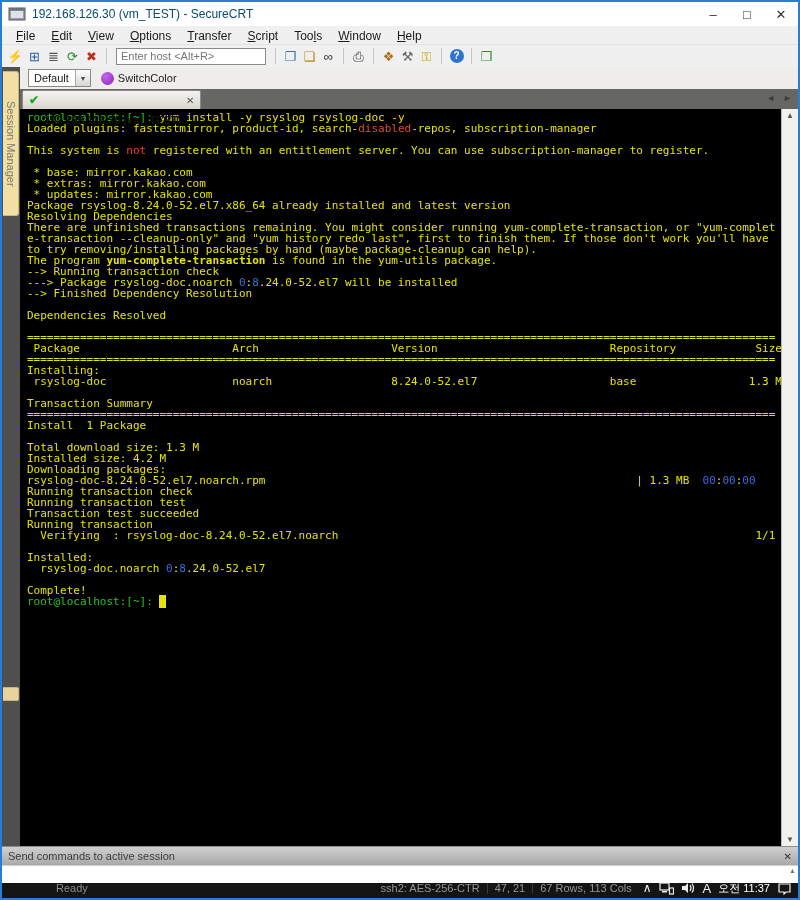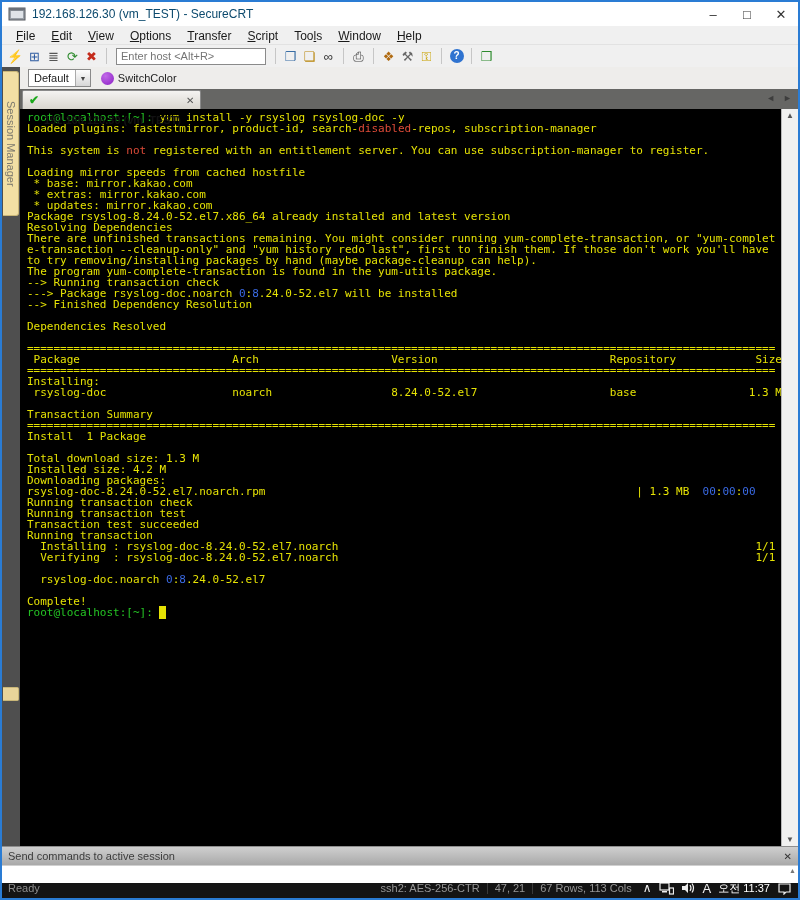--- a/index.html
+++ b/index.html
@@ -51,37 +51,37 @@
   .tab-arrows { position:absolute; right:6px; top:4px; display:flex; gap:8px; }
   .tab-arrow { font-size:9px; color:#3d3d3d; }
 
   
   .term-wrap { flex:1 1 auto; display:flex; min-height:0; }
   .terminal { flex:1 1 auto; background:#000; overflow:hidden; padding:3px 0 0 7px; font-family:"DejaVu Sans Mono", monospace; font-size:11px; }
   .t-line { height:11px; line-height:11px; white-space:pre; color:#e5e204; }
   .seg-g { color:#24c424; }
   .seg-r { color:#de4b38; }
   .seg-b { color:#3a6ae4; }
-  .seg-bb { font-weight:normal; }
+  .seg-bb { font-weight:bold; }
   .seg-cur { background:#e5e204; color:#e5e204; }
 
   .term-scroll { width:17px; background:#f1f1f0; flex:0 0 auto; display:flex; flex-direction:column; justify-content:space-between; align-items:center; border-left:1px solid #b9b9b9; }
   .scroll-btn { font-size:8px; color:#555; padding:2px 0; }
 
   
   .cmd-bar { height:19px; background:linear-gradient(#cfcfcf,#a9a9a9); border-top:1px solid #8e8e8e; display:flex; align-items:center; padding:0 6px; flex:0 0 auto;justify-content:flex-end; }
   .cmd-label { font-size:11px; color:#3c3c3c; }
   .cmd-close { margin-left:auto; font-size:10px; color:#333; }
   .cmd-input-row { height:13px; background:#fff; position:relative; flex:0 0 auto; border-top:1px solid #d0d0d0; }
   .cmd-input { width:100%; height:100%; border:none; outline:none; font-size:10px; padding:0 3px; font-family:"Liberation Sans", sans-serif; }
   .cmd-scroll-up { position:absolute; right:2px; top:1px; font-size:7px; color:#777; }
 
   
   .statusbar { height:20px; background:#141414; display:flex; align-items:center; padding:0 6px; flex:0 0 auto; }
-  .st-ready { font-size:11px; color:#8d8d8d; }
+  .st-ready { font-size:11px; color:#8d8d8d;margin-left:48px; }
   .st-right { margin-left:auto; display:flex; align-items:center; gap:7px; }
   .st-field { font-size:11px; color:#969696; }
   .st-sep { width:1px; height:12px; background:#3a3a3a; }
   .tray { display:flex; align-items:center; gap:7px; margin-left:4px; }
   .tray-glyph { color:#eee; font-size:12px; }
   .tray-clock { color:#fff; font-size:11px; }
 </style>
 </head>
 <body>
 
@@ -162,21 +162,20 @@
         </div>
       </div>
 
       <div class="term-wrap">
         <div class="terminal" id="terminal">
             <div class="t-line"><span class="seg-g">root@localhost:[~]:</span><span> yum install -y rsyslog rsyslog-doc -y</span></div>
             <div class="t-line"><span>Loaded plugins: fastestmirror, product-id, search-</span><span class="seg-r">disabled</span><span>-repos, subscription-manager</span></div>
             <div class="t-line"> </div>
             <div class="t-line"><span>This system is </span><span class="seg-r">not</span><span> registered with an entitlement server. You can use subscription-manager to register.</span></div>
             <div class="t-line"> </div>
-            <div class="t-line">Loading mirror speeds from cached hostfile</div>
             <div class="t-line"> * base: mirror.kakao.com</div>
             <div class="t-line"> * extras: mirror.kakao.com</div>
             <div class="t-line"> * updates: mirror.kakao.com</div>
             <div class="t-line">Package rsyslog-8.24.0-52.el7.x86_64 already installed and latest version</div>
             <div class="t-line">Resolving Dependencies</div>
             <div class="t-line">There are unfinished transactions remaining. You might consider running yum-complete-transaction, or "yum-complet</div>
             <div class="t-line">e-transaction --cleanup-only" and "yum history redo last", first to finish them. If those don't work you'll have</div>
             <div class="t-line">to try removing/installing packages by hand (maybe package-cleanup can help).</div>
             <div class="t-line"><span>The program </span><span class="seg-bb">yum-complete-transaction</span><span> is found in the yum-utils package.</span></div>
             <div class="t-line">--&gt; Running transaction check</div>
@@ -196,23 +195,23 @@
             <div class="t-line">Install  1 Package</div>
             <div class="t-line"> </div>
             <div class="t-line">Total download size: 1.3 M</div>
             <div class="t-line">Installed size: 4.2 M</div>
             <div class="t-line">Downloading packages:</div>
             <div class="t-line"><span>rsyslog-doc-8.24.0-52.el7.noarch.rpm                                                        | 1.3 MB  </span><span class="seg-b">00</span><span>:</span><span class="seg-b">00</span><span>:</span><span class="seg-b">00</span></div>
             <div class="t-line">Running transaction check</div>
             <div class="t-line">Running transaction test</div>
             <div class="t-line">Transaction test succeeded</div>
             <div class="t-line">Running transaction</div>
-            <div class="t-line">  Installing : rsyslog-doc-8.24.0-52.el7.noarch                                                               1/1</div>
             <div class="t-line">  Verifying  : rsyslog-doc-8.24.0-52.el7.noarch                                                               1/1</div>
             <div class="t-line"> </div>
+            <div class="t-line">Installed:</div>
             <div class="t-line"><span>  rsyslog-doc.noarch </span><span class="seg-b">0</span><span>:</span><span class="seg-b">8</span><span>.24.0-52.el7</span></div>
             <div class="t-line"> </div>
             <div class="t-line">Complete!</div>
             <div class="t-line"><span class="seg-g">root@localhost:[~]:</span><span> </span><span class="seg-cur"> </span></div>
           </div>
         <div class="term-scroll">
           <span class="scroll-btn">▲</span>
           <span class="scroll-btn">▼</span>
         </div>
       </div>

